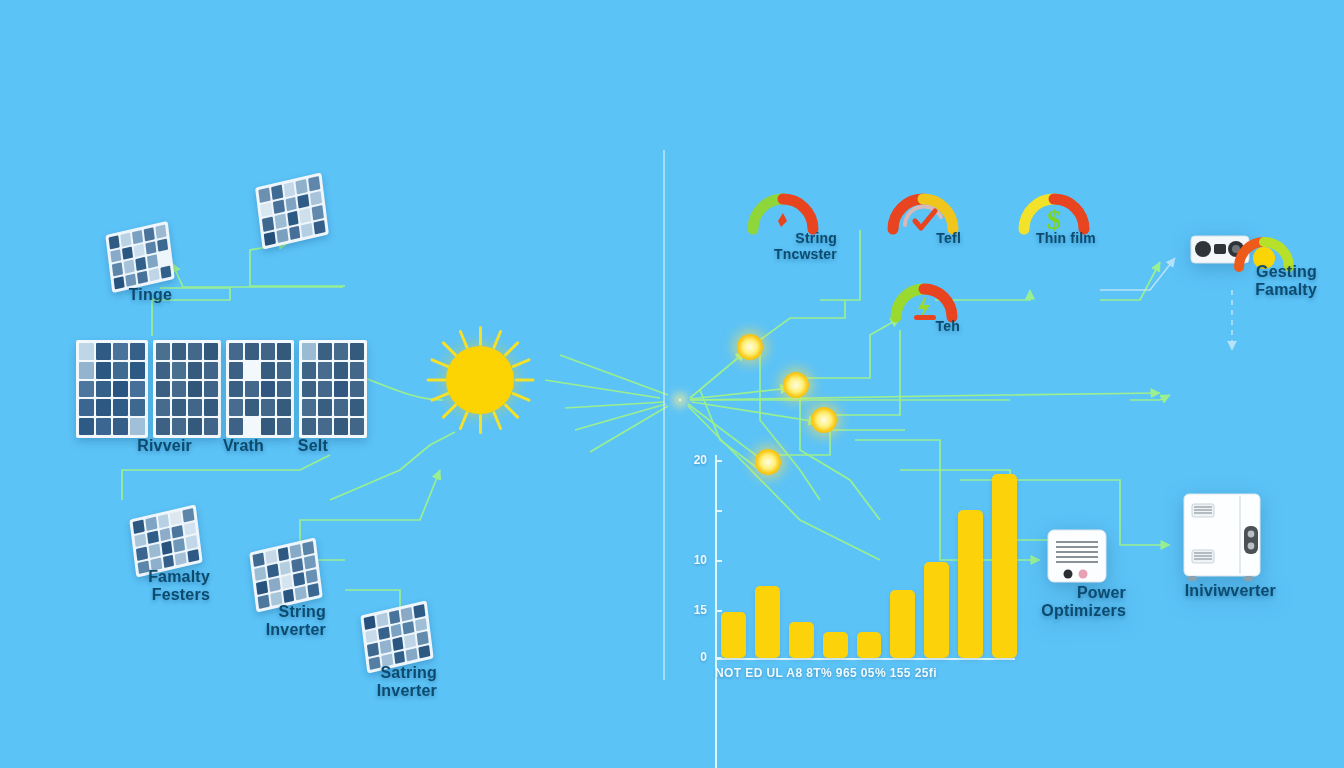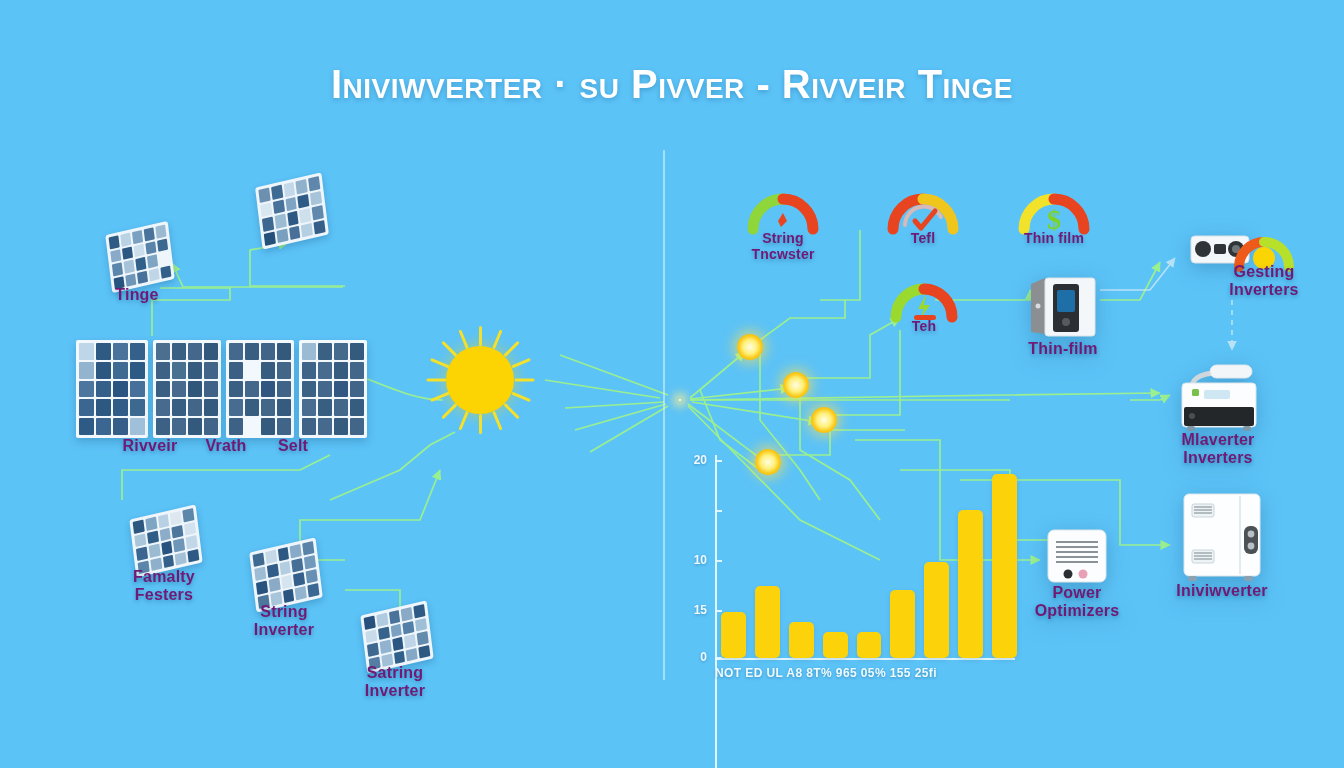--- a/index.html
+++ b/index.html
@@ -19,23 +19,23 @@
   #title{
     position:absolute;left:0;top:62px;width:1344px;text-align:center;
     color:#ffffff;font-size:40px;letter-spacing:.5px;
     font-variant:small-caps;font-weight:700;
     text-shadow:0 2px 5px rgba(20,90,140,.35);
     white-space:nowrap;
   }
 
   
   .lbl{
-    position:absolute;color:#701a75;font-weight:700;
+    position:absolute;color:#0c4a6e;font-weight:700;
     text-shadow:0 2px 4px rgba(20,90,140,.45);
-    text-align:center;line-height:1.12;white-space:pre-line;
+    text-align:right;line-height:1.12;white-space:pre-line;
     font-size:16px;letter-spacing:.2px;
   }
   .lbl.sm{font-size:14px;}
 
   
   .tile{
     position:absolute;background:#eef6fb;border-radius:3px;
     box-shadow:0 3px 7px rgba(20,80,130,.30);
     display:grid;gap:2px;padding:3px;
     transform:rotate(-13deg) skewX(-6deg);
@@ -93,21 +93,20 @@
   #bars{position:absolute;left:58px;top:308px;width:296px;height:200px;display:flex;align-items:flex-end;gap:9px;}
   #bars .bar{flex:1;background:#fcd30a;border-radius:5px;box-shadow:0 2px 5px rgba(40,90,130,.18);}
   #xlabels{position:absolute;left:52px;top:516px;width:305px;color:#effbff;font-size:12px;
            font-weight:700;letter-spacing:.4px;text-shadow:0 1px 3px rgba(20,80,130,.45);white-space:nowrap;}
 </style>
 </head>
 <body>
 
 <div id="stage">
 
-  <div id="title">Iniviwverter · su Pivver  -  Rivveir Tinge</div>
 
   <svg id="wires" viewBox="0 0 1344 768">
     <defs>
       <marker id="ah" markerWidth="7" markerHeight="7" refX="5.6" refY="3" orient="auto">
         <path d="M0,0 L6,3 L0,6 z" fill="#9ef28a"></path>
       </marker>
       <marker id="ahp" markerWidth="7" markerHeight="7" refX="5.6" refY="3" orient="auto">
         <path d="M0,0 L6,3 L0,6 z" fill="#cfeaf6"></path>
       </marker>
     </defs>
@@ -446,66 +445,40 @@
   <div class="gauge" style="left:888px;top:271px;">
     <svg width="72" height="50" viewBox="0 0 72 50">
       <path d="M8,46 A28,28 0 0,1 36,18" stroke="#9ad92e" stroke-width="11" fill="none" stroke-linecap="round"></path>
       <path d="M36,18 A28,28 0 0,1 64,46" stroke="#e8441f" stroke-width="11" fill="none" stroke-linecap="round"></path>
       <path d="M38,24 L30,38 L36,38 L32,48 L42,34 L36,34 Z" fill="#9ad92e"></path>
       <rect x="26" y="44" width="22" height="5" rx="2.5" fill="#e8441f"></rect>
     </svg>
     <div class="lbl sm" style="left:0px;top:48px;width:72px;">Teh</div>
   </div>
 
-  <div class="dev" style="left:1025px;top:272px;">
-    <svg width="76" height="70" viewBox="0 0 76 70">
-      <path d="M6,12 L20,6 L20,62 L6,60 Z" fill="#8b8f92"></path>
-      <rect x="20" y="6" width="50" height="58" rx="3" fill="#f4f7f9" stroke="#dbe3e8"></rect>
-      <rect x="28" y="12" width="26" height="48" rx="3" fill="#2b2f33"></rect>
-      <rect x="32" y="18" width="18" height="22" rx="2" fill="#1e6fa8"></rect>
-      <circle cx="41" cy="50" r="4" fill="#555b60"></circle>
-      <circle cx="13" cy="34" r="2.5" fill="#d9dde0"></circle>
-    </svg>
-    <div class="lbl" style="left:-12px;top:68px;width:100px;">Thin-film</div>
-  </div>
 
   <div class="dev" style="left:1190px;top:232px;">
     <svg width="60" height="36" viewBox="0 0 60 36">
       <rect x="1" y="4" width="58" height="27" rx="4" fill="#f5f8fa" stroke="#d8e1e7"></rect>
       <circle cx="13" cy="17" r="8" fill="#2f3438"></circle>
       <rect x="24" y="12" width="12" height="10" rx="2" fill="#2f3438"></rect>
       <circle cx="46" cy="17" r="8" fill="#2f3438"></circle>
       <circle cx="46" cy="17" r="4" fill="#6d7478"></circle>
     </svg>
   </div>
   <div class="gauge" style="left:1233px;top:225px;">
     <svg width="62" height="46" viewBox="0 0 62 46">
       <path d="M6,42 A25,25 0 0,1 31,17" stroke="#ee5a1a" stroke-width="10" fill="none" stroke-linecap="round"></path>
       <path d="M31,17 A25,25 0 0,1 56,42" stroke="#b7e02a" stroke-width="10" fill="none" stroke-linecap="round"></path>
       <circle cx="31" cy="33" r="11" fill="#fad403"></circle>
     </svg>
     <div class="lbl" style="left:-22px;top:38px;width:106px;">Gesting
-Inverters</div>
-  </div>
-
-  <div class="dev" style="left:1170px;top:355px;">
-    <svg width="96" height="78" viewBox="0 0 96 78">
-      <path d="M22,32 C22,22 34,18 48,18" stroke="#cfd7dc" stroke-width="5" fill="none"></path>
-      <rect x="40" y="10" width="42" height="13" rx="6.5" fill="#f3f6f8" stroke="#dde5ea"></rect>
-      <rect x="12" y="28" width="74" height="44" rx="4" fill="#fbfdfe" stroke="#dde5ea"></rect>
-      <rect x="14" y="52" width="70" height="19" rx="2" fill="#232729"></rect>
-      <rect x="34" y="35" width="26" height="9" rx="2" fill="#cfe6f3"></rect>
-      <rect x="22" y="34" width="7" height="7" rx="1.5" fill="#79c24a"></rect>
-      <circle cx="22" cy="61" r="3" fill="#4a4f52"></circle>
-      <rect x="17" y="71" width="8" height="5" rx="2" fill="#7f98a8"></rect>
-      <rect x="73" y="71" width="8" height="5" rx="2" fill="#7f98a8"></rect>
-    </svg>
-    <div class="lbl" style="left:-12px;top:76px;width:120px;">Mlaverter
-Inverters</div>
-  </div>
+Famalty</div>
+  </div>
+
 
   <div class="dev" style="left:1046px;top:528px;">
     <svg width="62" height="58" viewBox="0 0 62 58">
       <rect x="2" y="2" width="58" height="52" rx="6" fill="#fbfdfe" stroke="#dde6eb"></rect>
       <g stroke="#8a9298" stroke-width="2">
         <line x1="10" y1="14" x2="52" y2="14"></line>
           <line x1="10" y1="19" x2="52" y2="19"></line>
         <line x1="10" y1="24" x2="52" y2="24"></line>
           <line x1="10" y1="29" x2="52" y2="29"></line>
         <line x1="10" y1="34" x2="52" y2="34"></line>

